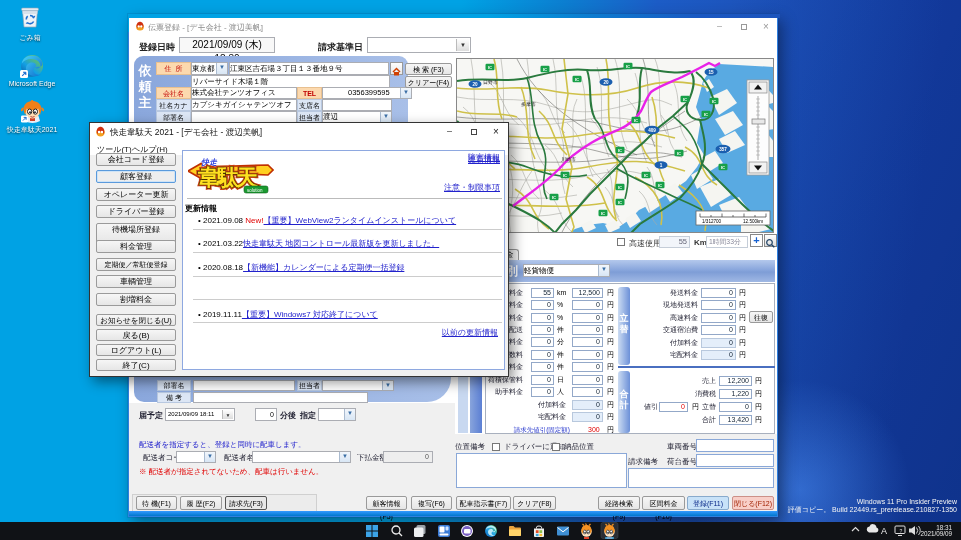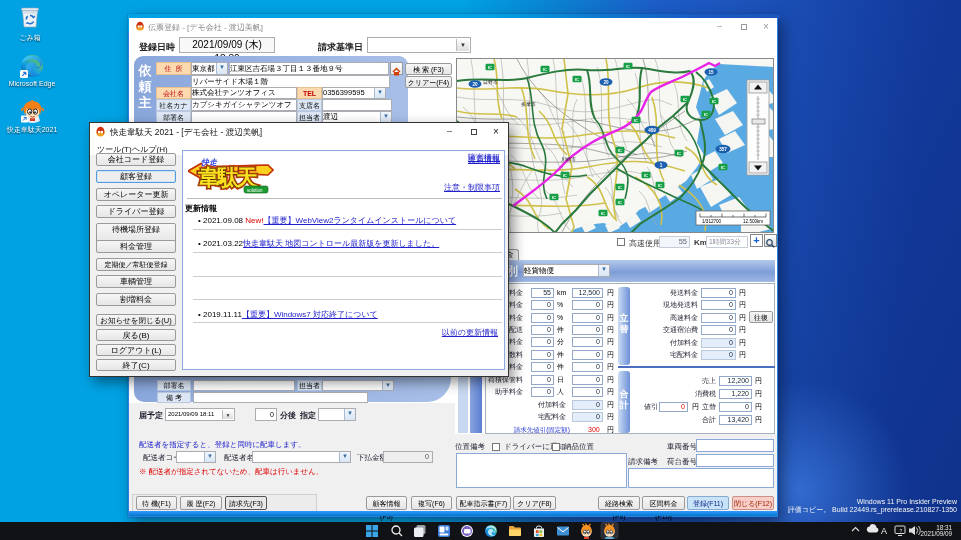--- a/index.html
+++ b/index.html
@@ -108,21 +108,21 @@
   <div class="ab" style="left:261px;top:47px;width:13px;height:13px;background:linear-gradient(#fdfdfd,#e8e8e8);border:1px solid #999;"><svg width="11" height="11" viewBox="0 0 11 11">
           <path d="M1.5 5.5 L5.5 1.5 9.5 5.5 8.5 6.5 5.5 3.5 2.5 6.5z" fill="#d04000"></path>
           <path d="M3 6 h5 v3.5 h-5z" fill="#d04000"></path>
         </svg></div>
 
   <div class="inp" style="left:62px;top:60px;width:199px;height:13px;font-size:7.5px;line-height:11px;">リバーサイド木場１階</div>
 
   <div class="peach ab" style="left:27px;top:72px;width:35px;height:12px;font-size:7px;text-align:center;line-height:11px;">会社名</div>
   <div class="inp" style="left:62px;top:72px;width:106px;height:12px;font-size:7.5px;line-height:10px;">株式会社テンツオフィス</div>
   <div class="peach ab" style="left:168px;top:72px;width:25px;height:12px;font-size:7px;text-align:center;line-height:11px;font-weight:bold;">TEL</div>
-  <div class="inp" style="left:193px;top:72px;width:64px;height:12px;font-size:7.5px;line-height:10px;">0356399595<span class="cmbarrow">▼</span></div>
+  <div class="inp" style="left:193px;top:72px;width:90px;height:12px;font-size:7.5px;line-height:10px;padding-left:25px;">0356399595<span class="cmbarrow">▼</span></div>
 
   <div class="bluelab ab" style="left:27px;top:84px;width:35px;height:12px;font-size:7px;text-align:center;line-height:11px;">社名カナ</div>
   <div class="inp" style="left:62px;top:84px;width:106px;height:12px;font-size:7.5px;line-height:10px;">カブシキガイシャテンツオフィス</div>
   <div class="bluelab ab" style="left:168px;top:84px;width:25px;height:12px;font-size:7px;text-align:center;line-height:11px;">支店名</div>
   <div class="inp" style="left:193px;top:84px;width:70px;height:12px;"></div>
 
   <div class="bluelab ab" style="left:27px;top:96px;width:35px;height:12px;font-size:7px;text-align:center;line-height:11px;">部署名</div>
   <div class="inp" style="left:62px;top:96px;width:106px;height:12px;"></div>
   <div class="bluelab ab" style="left:168px;top:96px;width:25px;height:12px;font-size:7px;text-align:center;line-height:11px;">担当者</div>
   <div class="inp" style="left:193px;top:96px;width:70px;height:12px;font-size:7.5px;line-height:10px;">渡辺<span class="cmbarrow">▼</span></div>
@@ -601,20 +601,21 @@
     </svg>
     <a class="ab" style="right:4px;top:3px;font-size:8px;color:#2222cc;text-decoration:underline;">更新情報</a>
     <a class="ab" style="right:4px;top:1px;font-size:8px;color:#2222cc;text-decoration:underline;">障害情報</a>
     <a class="ab" style="right:4px;top:31px;font-size:8px;color:#2222cc;text-decoration:underline;">注意・制限事項</a>
     <div class="ab" style="left:4px;top:47px;width:315px;border-top:1px solid #bbb;"></div>
     <div class="ab" style="left:2px;top:52px;font-size:8px;font-weight:bold;color:#000;">更新情報</div>
     <div class="ab" style="left:15px;top:64px;font-size:8px;color:#000;">• 2021.09.08 <span style="color:#e00000">New!</span><span style="color:#2222cc;text-decoration:underline">【重要】WebView2ランタイムインストールについて</span></div>
     <div class="ab" style="left:10px;top:78px;width:309px;border-top:1px solid #ccc;"></div>
     <div class="ab" style="left:15px;top:87px;font-size:8px;color:#000;">• 2021.03.22<span style="color:#2222cc;text-decoration:underline">快走韋駄天 地図コントロール最新版を更新しました。</span></div>
     <div class="ab" style="left:10px;top:101px;width:309px;border-top:1px solid #ccc;"></div>
+    <div class="ab" style="left:15px;top:111px;font-size:8px;color:#000;">• 2020.08.18<span style="color:#2222cc;text-decoration:underline">【新機能】カレンダーによる定期便一括登録</span></div>
     <div class="ab" style="left:10px;top:125px;width:309px;border-top:1px solid #ccc;"></div>
     <div class="ab" style="left:10px;top:148px;width:309px;border-top:1px solid #ccc;"></div>
     <div class="ab" style="left:15px;top:158px;font-size:8px;color:#000;">• 2019.11.11<span style="color:#2222cc;text-decoration:underline">【重要】Windows7 対応終了について</span></div>
     <div class="ab" style="left:10px;top:171px;width:309px;border-top:1px solid #ccc;"></div>
     <a class="ab" style="right:6px;top:176px;font-size:8px;color:#2222cc;text-decoration:underline;">以前の更新情報</a>
   </div>
 </div>
 
 <div class="ab" style="right:4px;top:498px;text-align:right;color:#f5f5f5;font-size:7px;line-height:7.5px;">Windows 11 Pro Insider Preview<br>評価コピー。 Build 22449.rs_prerelease.210827-1350</div>
 

